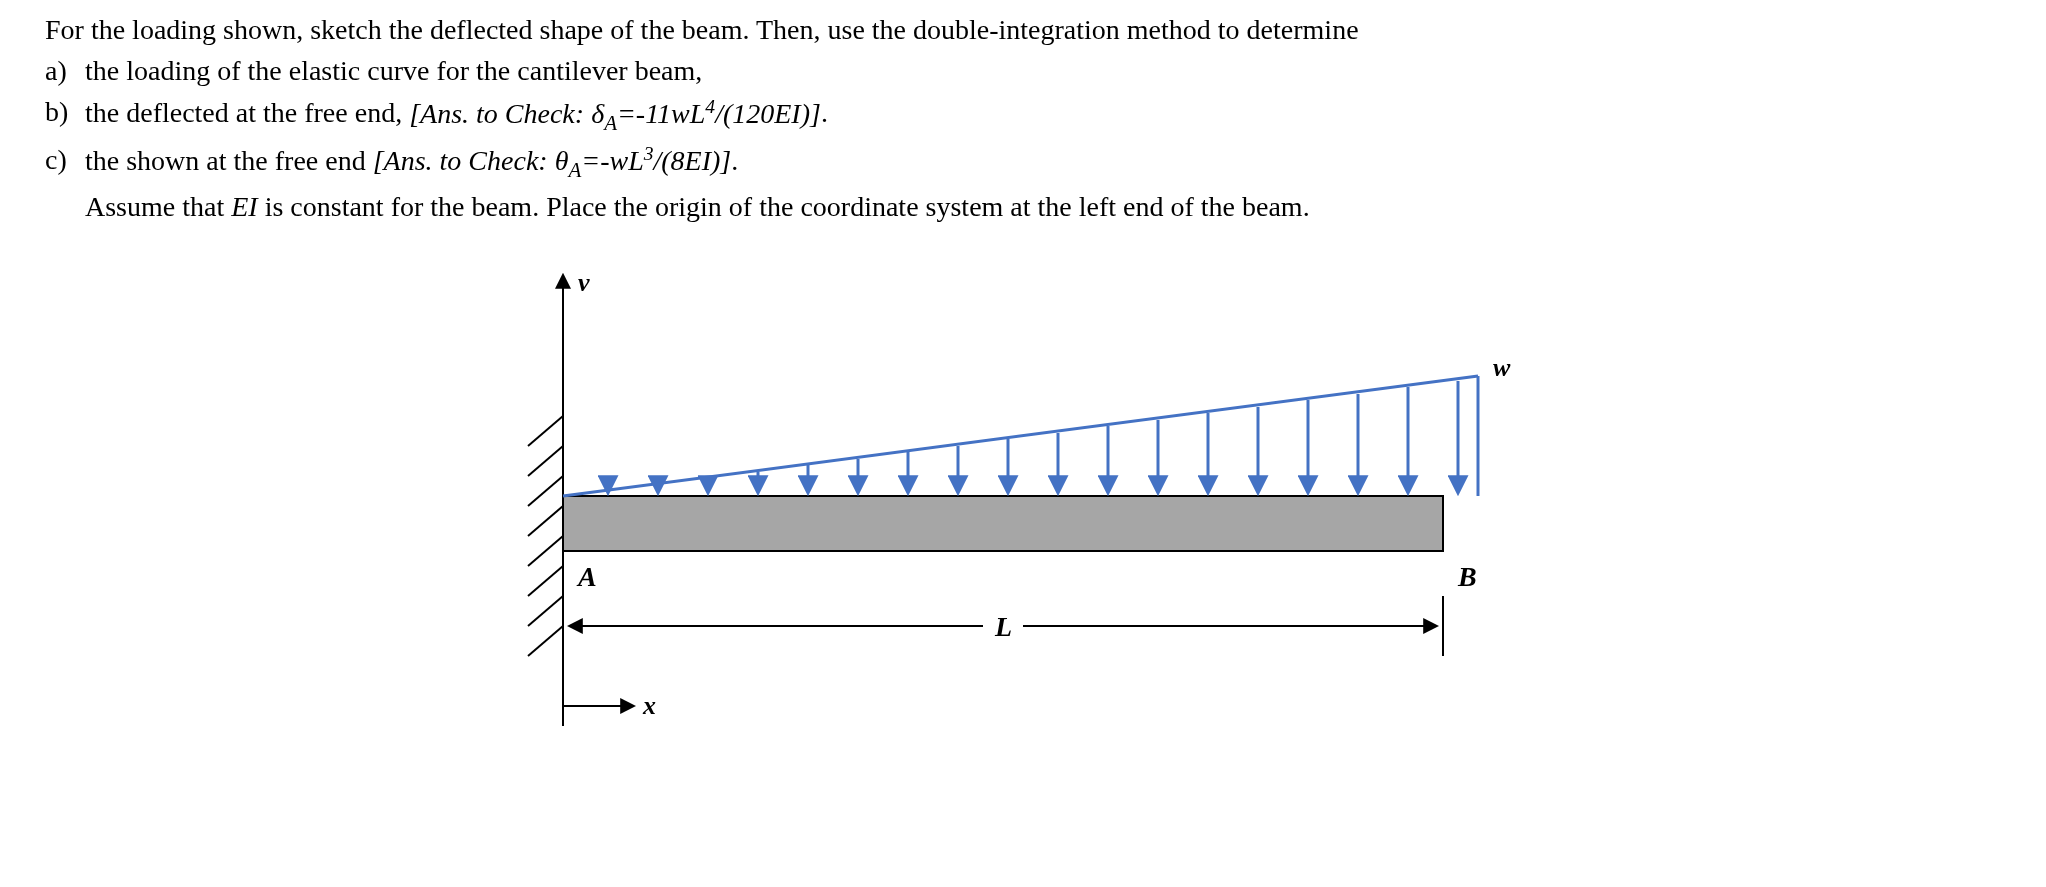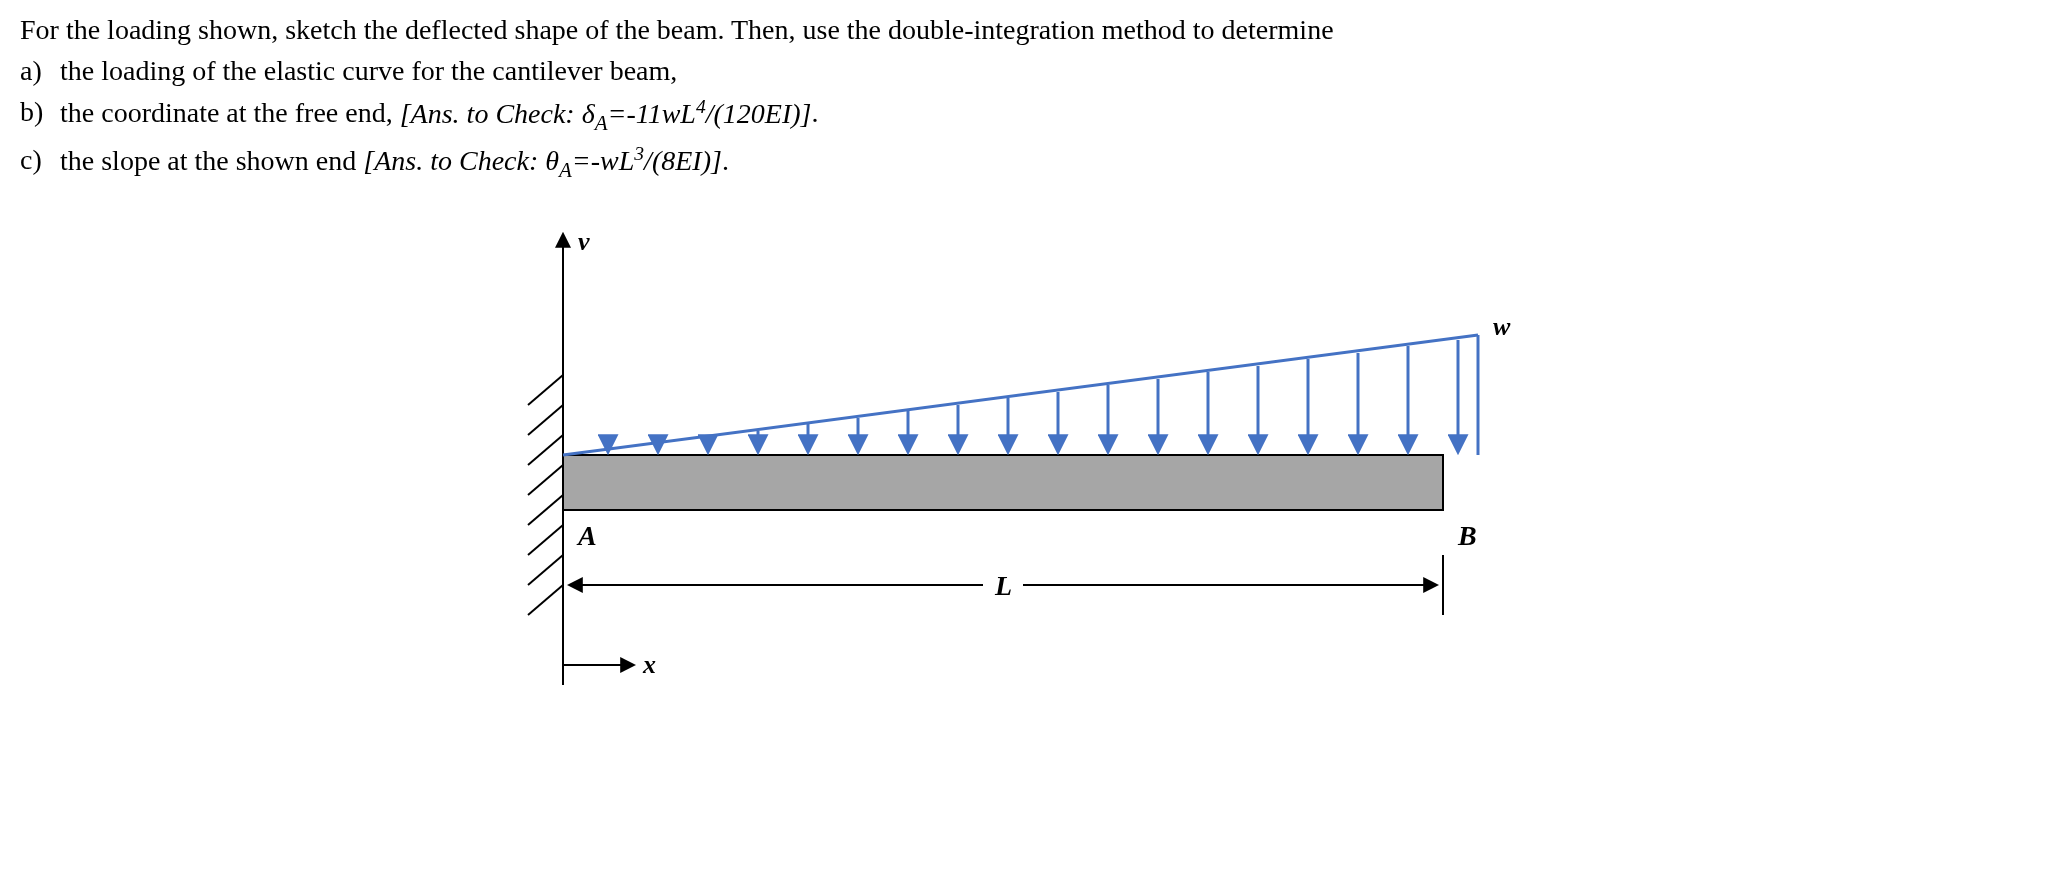--- a/index.html
+++ b/index.html
@@ -7,20 +7,21 @@
       font-family: "Times New Roman", Times, serif;
       font-size: 28px;
       color: #000;
       background: #fff;
       padding: 10px 20px;
       width: 2046px;
     }
     .problem-text {
       line-height: 1.4;
       margin-bottom: 20px;
+      margin-left: 25px;
     }
     .intro { text-align: justify; }
     .part {
       display: flex;
       margin-top: 2px;
     }
     .part-label {
       width: 40px;
       flex-shrink: 0;
     }
@@ -50,31 +51,37 @@
   <div class="intro">For the loading shown, sketch the deflected shape of the beam. Then, use the double-integration method to determine</div>
 
   <div class="part">
     <div class="part-label">a)</div>
     <div class="part-content">the loading of the elastic curve for the cantilever beam,</div>
   </div>
 
   <div class="part">
     <div class="part-label">b)</div>
     <div class="part-content">
-      <span>the coordinate at the free end, </span><span class="italic"><span>[Ans. to Check: </span><span>δ</span><span class="sub">A</span><span>=-11wL</span><span class="sup">4</span><span>/(120EI)]</span></span><span>.</span>
+      <span>the deflected at the free end, </span><span class="italic"><span>[Ans. to Check: </span><span>δ</span><span class="sub">A</span><span>=-11wL</span><span class="sup">4</span><span>/(120EI)]</span></span><span>.</span>
     </div>
   </div>
 
   <div class="part">
     <div class="part-label">c)</div>
     <div class="part-content">
-      <span>the slope at the shown end </span><span class="italic"><span>[Ans. to Check: </span><span>θ</span><span class="sub">A</span><span>=-wL</span><span class="sup">3</span><span>/(8EI)]</span></span><span>.</span>
+      <span>the shown at the free end </span><span class="italic"><span>[Ans. to Check: </span><span>θ</span><span class="sub">A</span><span>=-wL</span><span class="sup">3</span><span>/(8EI)]</span></span><span>.</span>
     </div>
   </div>
 
+  <div class="part">
+    <div class="part-label"></div>
+    <div class="part-content">
+      <span>Assume that </span><span class="italic">EI</span><span> is constant for the beam. Place the origin of the coordinate system at the left end of the beam.</span>
+    </div>
+  </div>
 </div>
 
 <div class="diagram-wrap">
   <svg class="diagram" viewBox="0 0 1050 500">
     <defs>
       <marker id="arrowblack" viewBox="0 0 10 10" refX="8" refY="5" markerWidth="8" markerHeight="8" orient="auto-start-reverse">
         <path d="M 0 0 L 10 5 L 0 10 z" fill="#000"></path>
       </marker>
       <marker id="arrowblue" viewBox="0 0 10 10" refX="8" refY="5" markerWidth="7" markerHeight="7" orient="auto-start-reverse">
         <path d="M 0 0 L 10 5 L 0 10 z" fill="#4472C4"></path>

